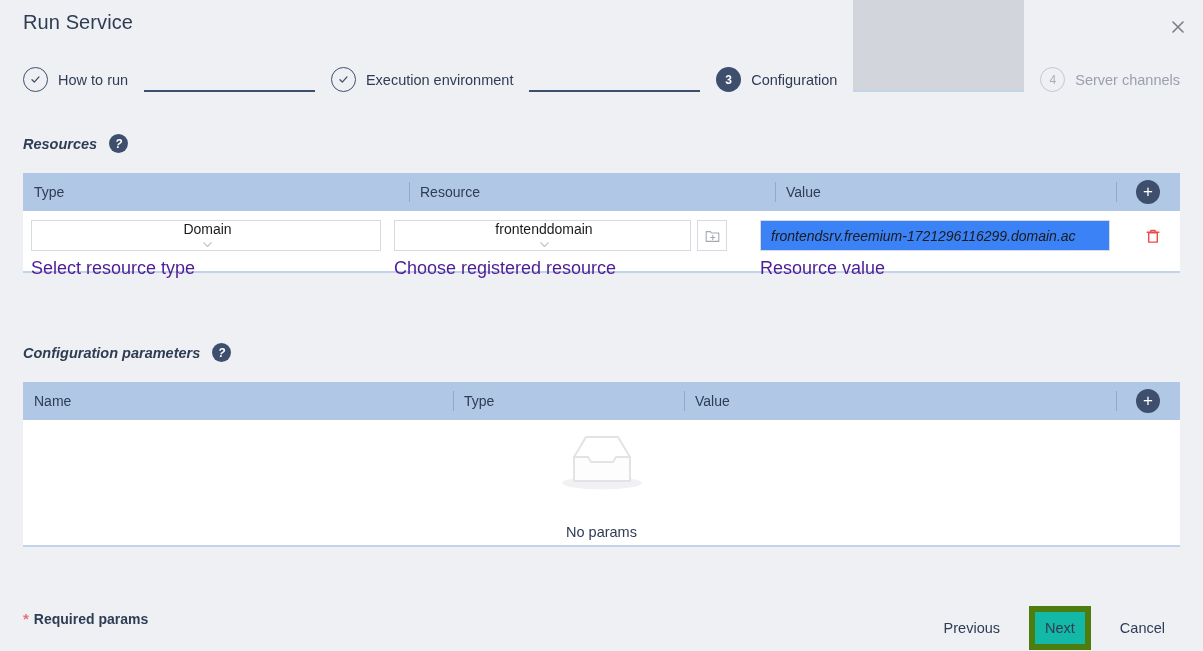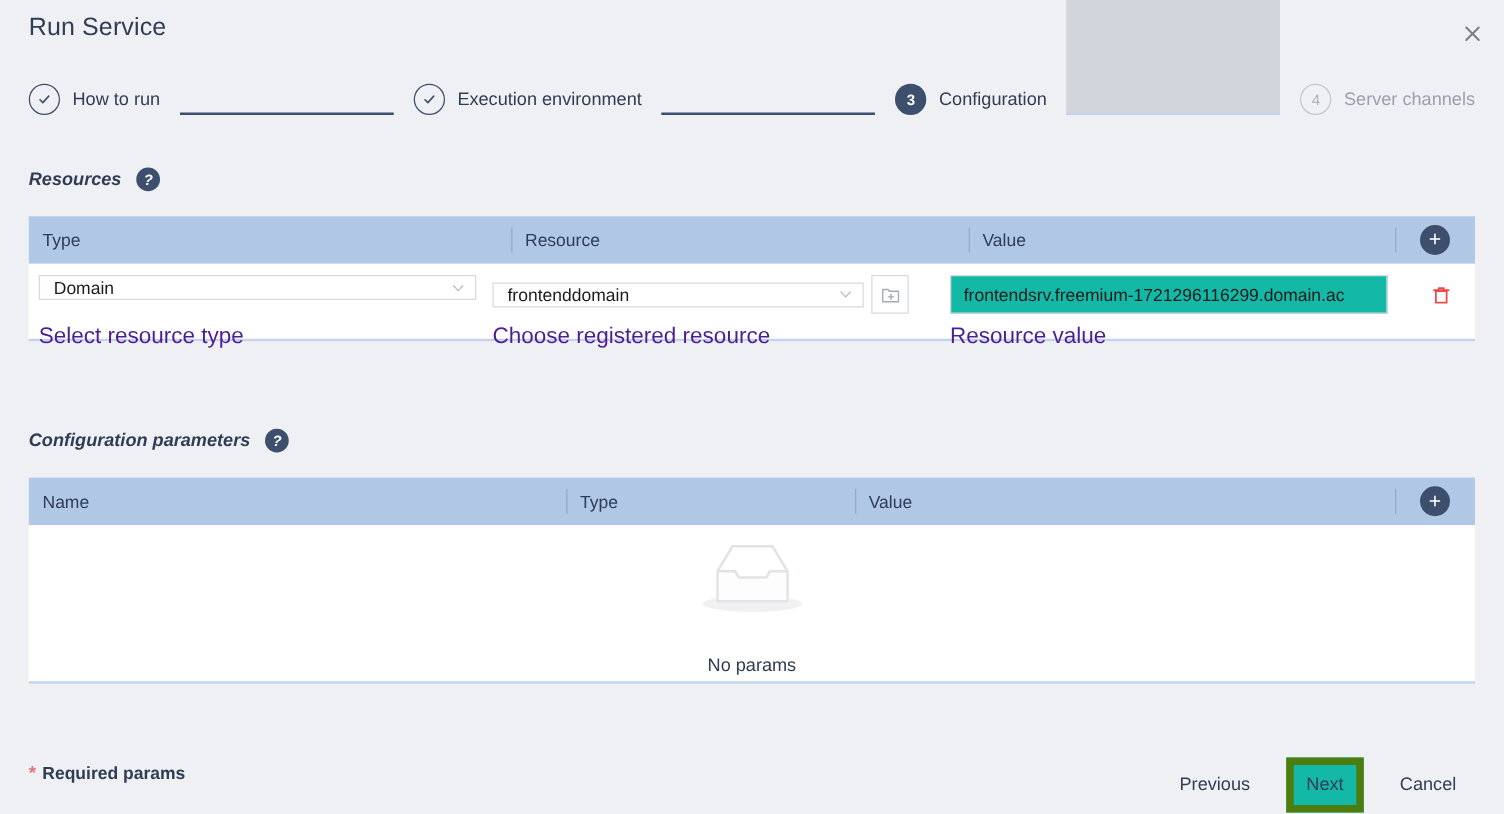--- a/index.html
+++ b/index.html
@@ -97,30 +97,30 @@
     height: 62px; background: #fff; position: relative;
     border-bottom: 2px solid #c3d4ea;
   }
   .cell { position: absolute; top: 9px; }
   .hint {
     position: absolute; font-size: 18px; color: #4c1d95; top: 47px;
   }
 
   
   .select {
-    height: 20px; border: 1px solid #d7dae0; background: #fff;
+    height: 31px; border: 1px solid #d7dae0; background: #fff;
     display: flex; align-items: center; padding: 0 8px 0 11px;
-    font-size: 14px; color: #1b1b1b; cursor: pointer; position: relative;
+    font-size: 14px; color: #1b1b1b; cursor: pointer; position: relative; flex-direction: column;
   }
   .select .sel-val { flex: 1 1 auto; overflow: hidden; white-space: nowrap; }
   .chev { width: 11px; height: 11px; flex: 0 0 auto; }
   .textinput {
-    height: 31px; border: 1px solid #d7dae0; background: #14b8a6;
+    height: 31px; border: 1px solid #d7dae0; background: #3b82f6;
     display: flex; align-items: center; padding: 0 10px;
-    font-size: 14px; color: #1b1b1b;
+    font-size: 14px; color: #1b1b1b; font-style: italic;
   }
   .icon-btn {
     width: 30px; height: 31px; border: 1px solid #d7dae0; background: #fff;
     display: flex; align-items: center; justify-content: center; cursor: pointer;
   }
   .trash-btn {
     width: 26px; height: 26px; display: flex; align-items: center;
     justify-content: center; cursor: pointer;
   }
 

